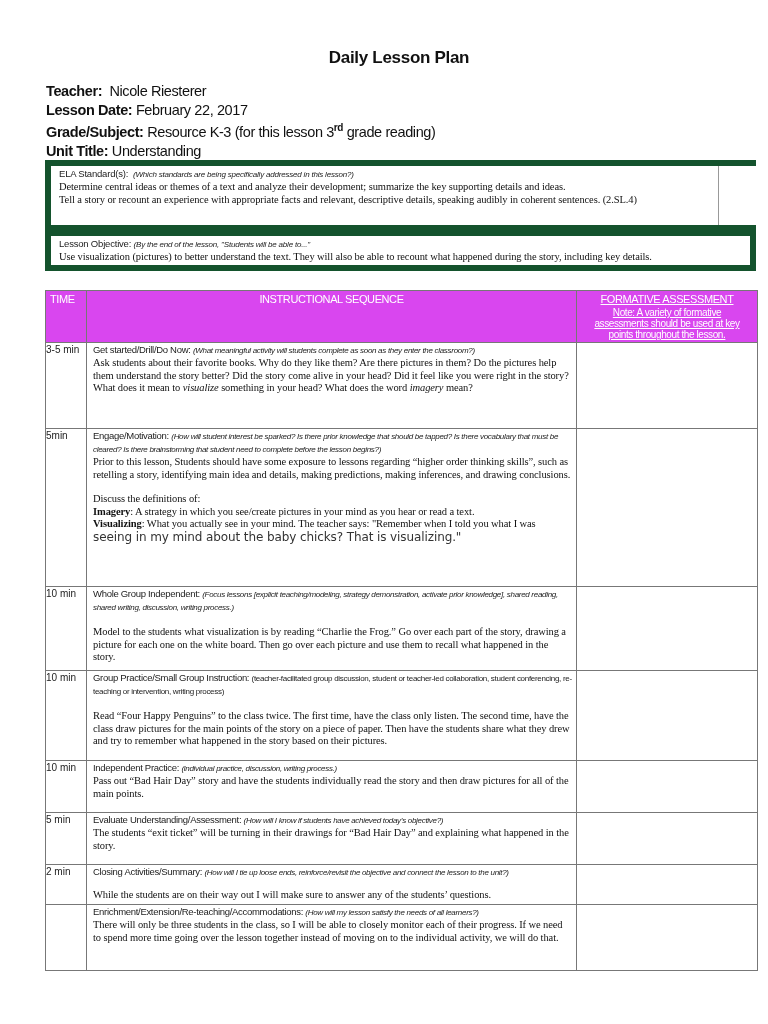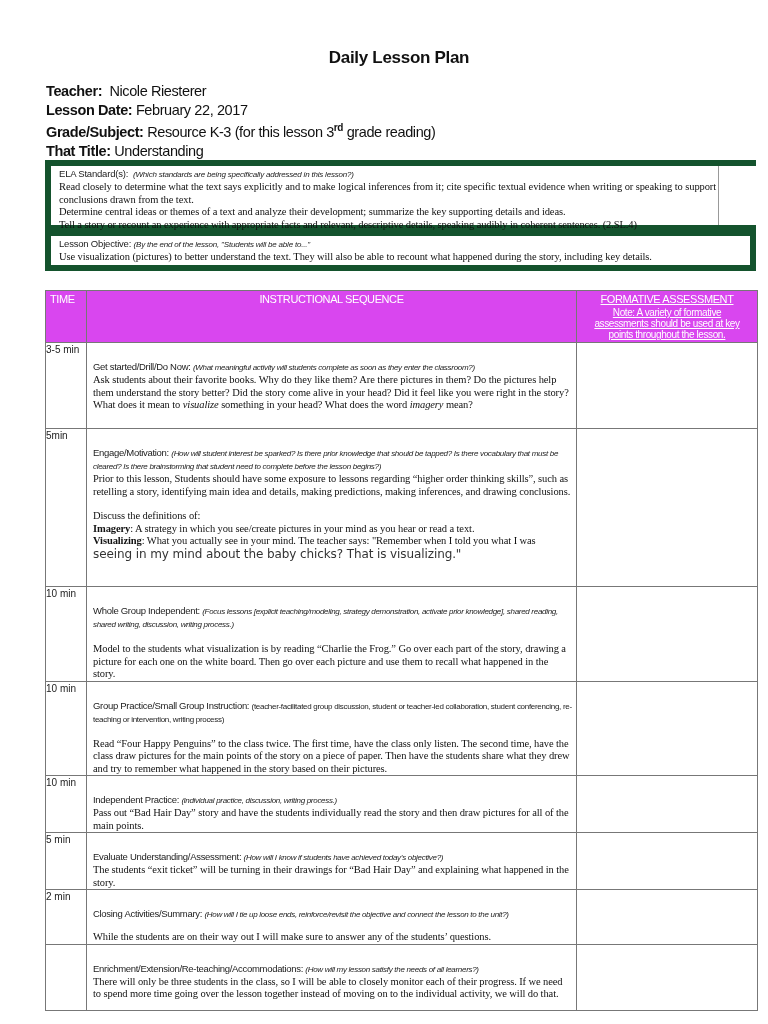--- a/index.html
+++ b/index.html
@@ -25,21 +25,21 @@
     .serif-text { font-family: "Liberation Serif", serif; font-size: 10.5px; line-height: 12.5px; color: #111; letter-spacing: -0.1px; }
 
     table.seq { position: absolute; left: 45px; top: 290px; width: 712px; border-collapse: collapse; table-layout: fixed; }
     table.seq td, table.seq th { border: 1px solid #777; vertical-align: top; }
     table.seq th { background: #d946ef; color: #fff; font-family: "Liberation Sans", sans-serif; font-weight: normal; font-size: 11px; letter-spacing: -0.4px; padding: 2px 4px; height: 50px; }
     th.col-time { text-align: left; width: 41px; }
     th.col-seq { text-align: center; width: 490px; }
     th.col-fa { text-align: center; width: 181px; text-decoration: underline; }
     th .fa-note { display: block; font-size: 10px; line-height: 11px; letter-spacing: -0.4px; margin-top: 2px; padding: 0 6px; }
     td.time { font-family: "Liberation Sans", sans-serif; font-size: 10px; text-align: left; vertical-align: middle; line-height: 13px; color: #222; }
-    td.seq { padding: 18px 4px 0 6px; }
+    td.seq { padding: 1px 4px 0 6px; }
     td.fa { }
     .heading { font-family: "Liberation Sans", sans-serif; font-size: 9.5px; line-height: 12px; letter-spacing: -0.3px; color: #222; }
     .heading i { font-size: 8px; letter-spacing: -0.3px; }
     .gap { height: 12px; }
     .big-sans { font-family: "DejaVu Sans", sans-serif; font-size: 12px; color: #333; }
   </style>
 </head>
 <body>
 
 <div class="title">Daily Lesson Plan</div>
@@ -51,32 +51,31 @@
   </div>
   <div class="row">
     <b>Lesson Date:</b>
     <span>February 22, 2017</span>
   </div>
   <div class="row">
     <b>Grade/Subject:</b>
     <span><span>Resource K-3 (for this lesson 3</span><sup>rd</sup><span> grade reading)</span></span>
   </div>
   <div class="row">
-    <b>That Title:</b>
+    <b>Unit Title:</b>
     <span>Understanding</span>
   </div>
 </div>
 
 <div class="box std-box">
   <div class="inner">
     <div class="lbl">
       <span>ELA Standard(s):</span>&nbsp;
       <i>(Which standards are being specifically addressed in this lesson?)</i>
     </div>
-    <div class="serif-text">Read closely to determine what the text says explicitly and to make logical inferences from it; cite specific textual evidence when writing or speaking to support conclusions drawn from the text.</div>
     <div class="serif-text">Determine central ideas or themes of a text and analyze their development; summarize the key supporting details and ideas.</div>
     <div class="serif-text">Tell a story or recount an experience with appropriate facts and relevant, descriptive details, speaking audibly in coherent sentences. (2.SL.4)</div>
   </div>
 </div>
 
 <div class="box obj-box">
   <div class="lbl">
     <span>Lesson Objective:</span>
     <i>(By the end of the lesson, "Students will be able to..."</i>
   </div>

